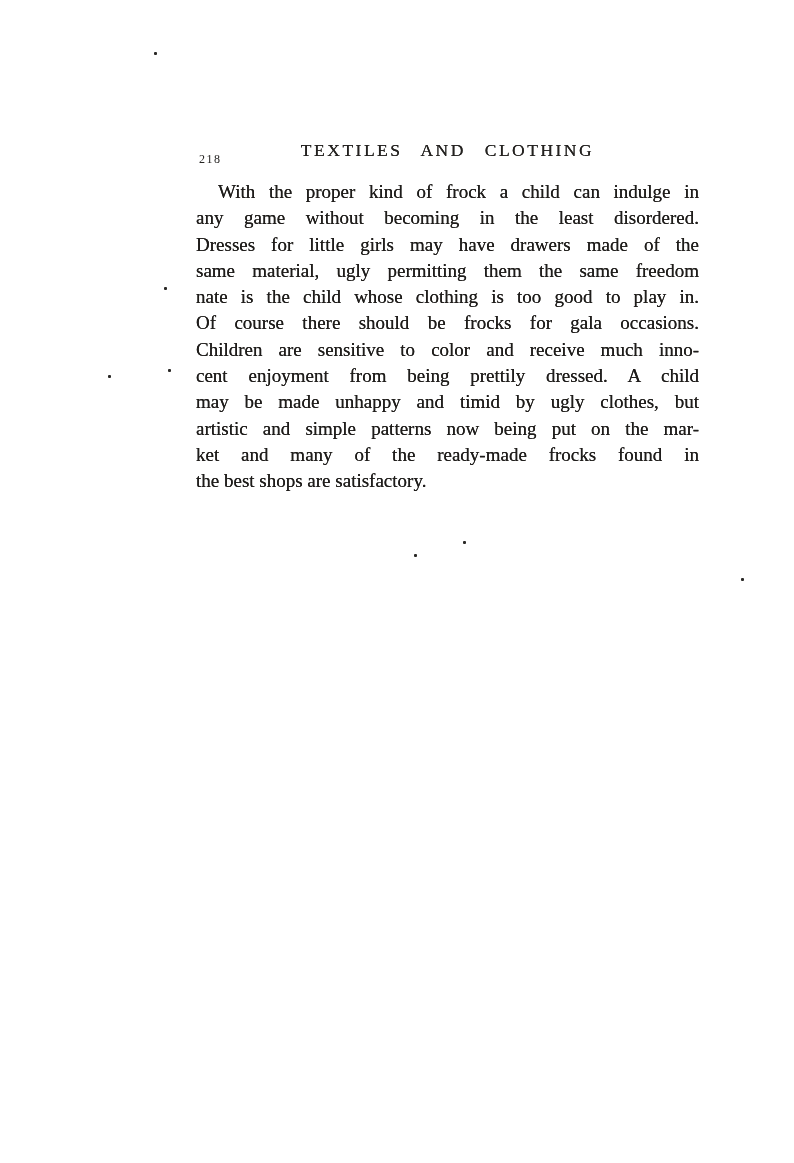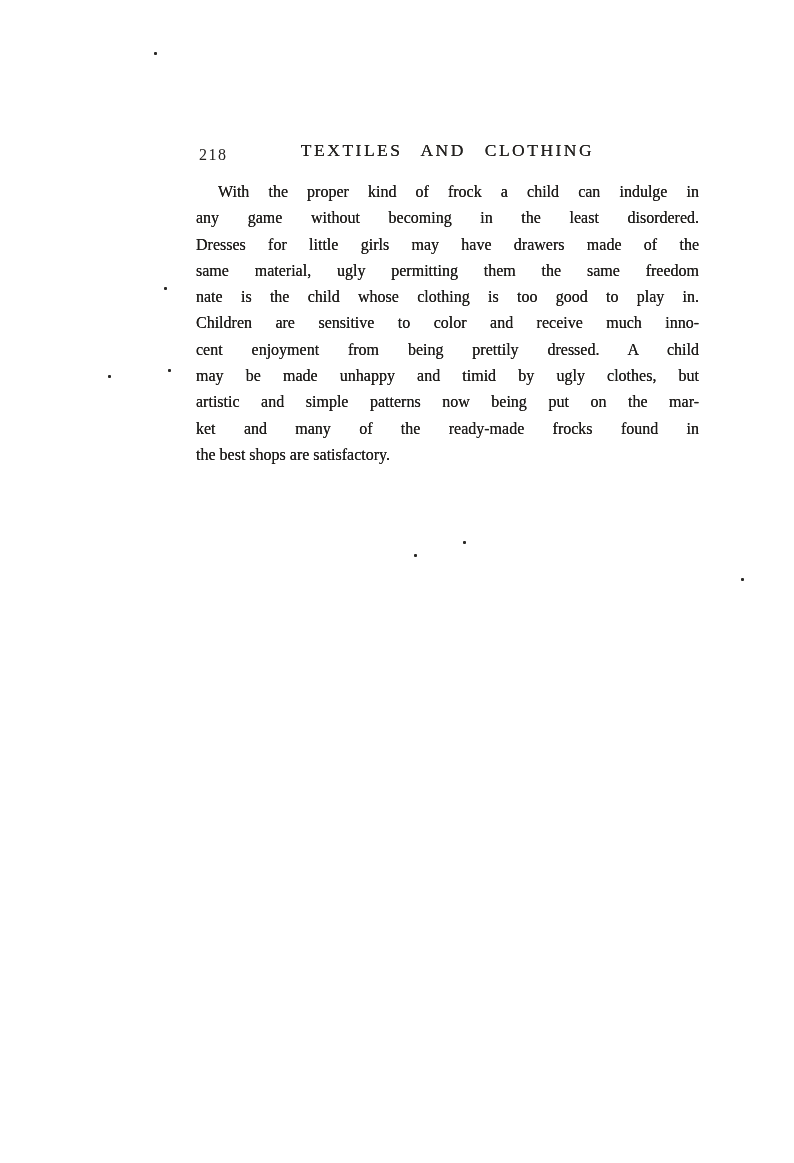--- a/index.html
+++ b/index.html
@@ -22,40 +22,40 @@
     top: 140px;
     width: 503px;
   }
   .running-header {
     position: relative;
     height: 24px;
   }
   .page-number {
     position: absolute;
     left: 3px;
-    top: 6px;
-    font-size: 16px;
+    top: 12px;
+    font-size: 12px;
     letter-spacing: 1.5px;
     color: #242220;
     font-family: Liberation Serif, serif;
   }
   .header-title {
     text-align: center;
     font-size: 17.5px;
     letter-spacing: 2.5px;
     word-spacing: 12px;
     color: #242220;
     text-shadow: 0 0 0.3px currentColor;
   }
   .body-text {
     position: absolute;
     left: 0;
     top: 39px;
     width: 503px;
-    font-size: 16px;
+    font-size: 19px;
     line-height: 26.3px;
     text-shadow: 0 0 0.35px currentColor;
   }
   .line {
     text-align: justify;
     text-align-last: justify;
     height: 26.3px;
     overflow: visible;
     white-space: normal;
   }
@@ -84,20 +84,21 @@
       <span class="page-number">218</span>
       <div class="header-title">TEXTILES AND CLOTHING</div>
     </div>
 
     <div class="body-text">
       <div class="line first">With the proper kind of frock a child can indulge in</div>
       <div class="line">any game without becoming in the least disordered.</div>
       <div class="line">Dresses for little girls may have drawers made of the</div>
       <div class="line">same material, ugly permitting them the same freedom</div>
       <div class="line">nate is the child whose clothing is too good to play in.</div>
+      <div class="line">Of course there should be frocks for gala occasions.</div>
       <div class="line">Children are sensitive to color and receive much inno-</div>
       <div class="line">cent enjoyment from being prettily dressed. A child</div>
       <div class="line">may be made unhappy and timid by ugly clothes, but</div>
       <div class="line">artistic and simple patterns now being put on the mar-</div>
       <div class="line">ket and many of the ready-made frocks found in</div>
       <div class="line last">the best shops are satisfactory.</div>
     </div>
 
   </div>
 

